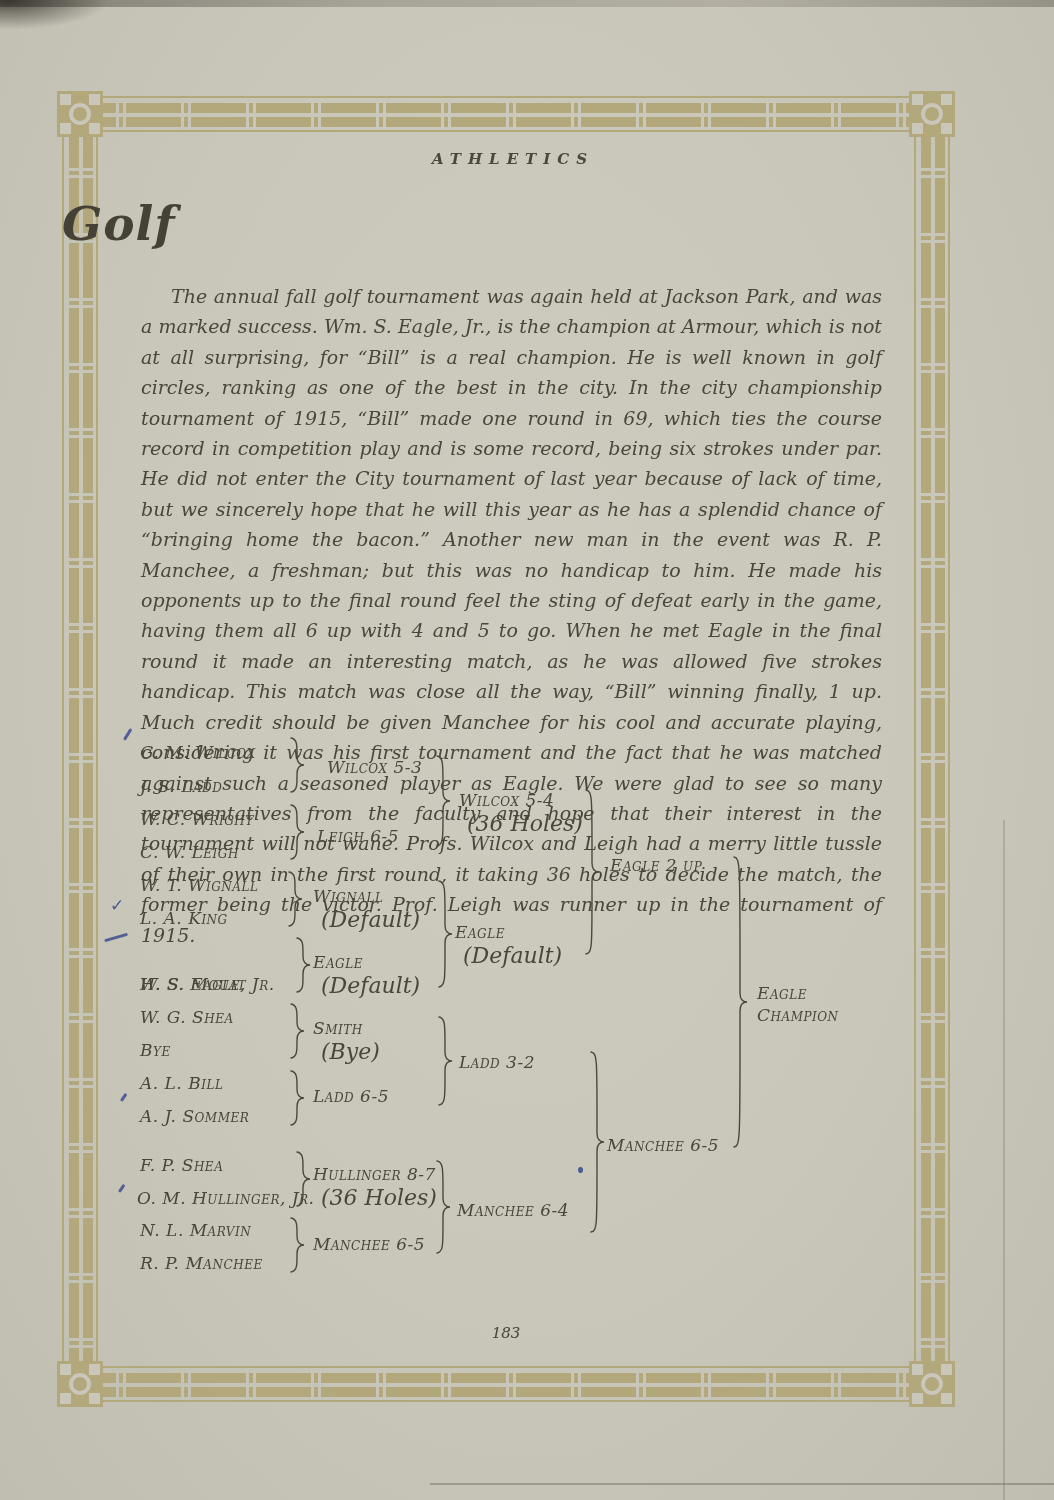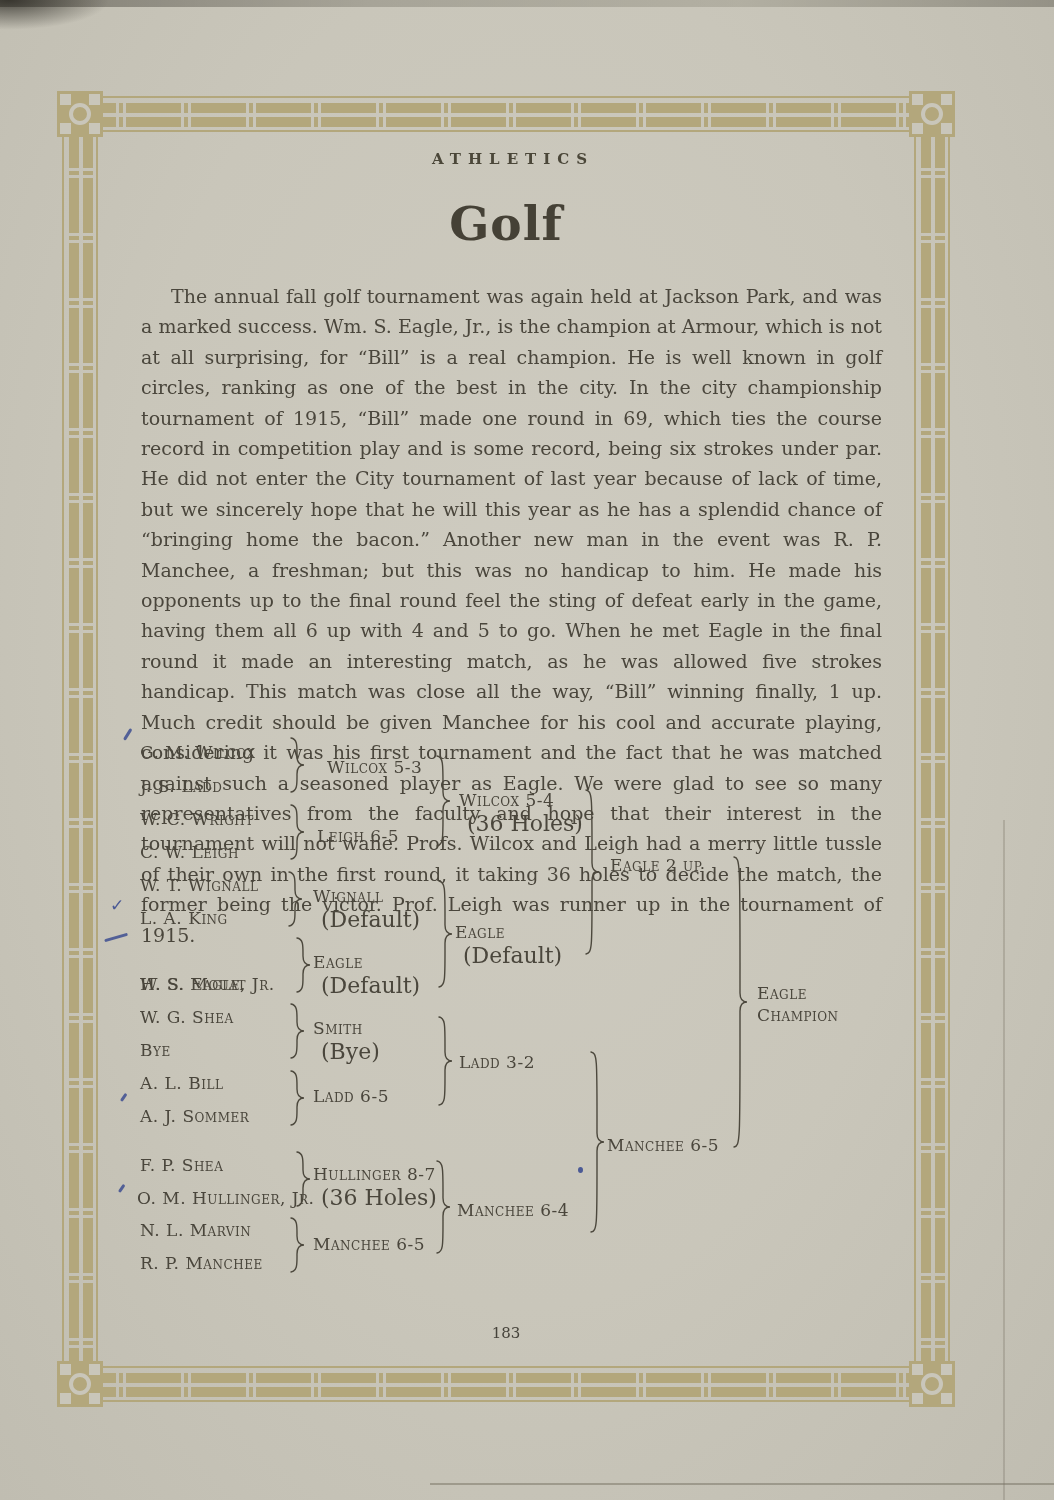--- a/index.html
+++ b/index.html
@@ -1,19 +1,19 @@
 <!DOCTYPE html>
 <html><head>
 <meta charset="utf-8">
 <style>
   html,body{margin:0;padding:0;background:#8e8b80;}
   .page{
     position:relative;width:1054px;height:1500px;overflow:hidden;
     background:radial-gradient(ellipse at 50% 42%, #cecbc0 0%, #c9c6ba 55%, #c0bdb1 100%);
-    font-family:"DejaVu Serif","Liberation Serif",serif;color:#49453b;
+    font-family:"DejaVu Serif","Liberation Serif",serif;color:#49453b;font-style:italic;
   }
   
   .edge-top{position:absolute;left:0;top:0;width:100%;height:7px;
     background:linear-gradient(90deg,#4a473f,#8b887c 35%,#a09d8f 70%,#6f6c61);opacity:.55;}
   .blotch-tl{position:absolute;left:0;top:0;width:110px;height:30px;
     background:radial-gradient(ellipse at 8% 0%,rgba(32,30,24,.75),rgba(32,30,24,0) 70%);}
   .edge-bottom{position:absolute;left:430px;top:1483px;width:624px;height:2px;background:rgba(108,104,88,.45);}
   .edge-right{position:absolute;left:1003px;top:820px;width:2px;height:680px;background:rgba(118,114,98,.30);}
   
   .bands-h,.bands-v,.corner{position:absolute;}
@@ -41,21 +41,21 @@
       linear-gradient(#c9c6ba,#c9c6ba),linear-gradient(#c9c6ba,#c9c6ba),
       linear-gradient(#c9c6ba,#c9c6ba),linear-gradient(#c9c6ba,#c9c6ba);
     background-size:11px 11px,11px 11px,11px 11px,11px 11px;
     background-position:3px 3px,32px 3px,3px 32px,32px 32px;background-repeat:no-repeat;}
   .corner::before{
     content:"";position:absolute;left:12px;top:12px;width:14px;height:14px;
     border:4px solid #c9c6ba;border-radius:50%;}
   
   .section-head{position:absolute;left:62px;top:150px;width:888px;text-align:center;
     font-size:15px;font-weight:bold;letter-spacing:7px;padding-left:7px;color:#4b4739;}
-  .page-title{position:absolute;left:62px;top:196px;width:888px;text-align:center;
+  .page-title{position:absolute;left:62px;top:196px;width:888px;text-align:left;
     font-size:47px;font-weight:bold;letter-spacing:1px;color:#454136;}
   .body-copy{position:absolute;left:141px;top:281px;width:741px;
     font-size:19px;line-height:30.4px;text-align:justify;color:#4a463c;}
   .body-copy p{margin:0;text-indent:30px;}
   .page-num{position:absolute;left:62px;top:1324px;width:888px;text-align:center;font-size:15px;color:#45423a;}
   
   .bk{position:absolute;font-variant:small-caps;font-size:17px;letter-spacing:.5px;color:#4a463c;white-space:nowrap;}
   .bk .note{display:block;font-variant:normal;font-size:22px;letter-spacing:0;padding-left:8px;margin-top:1px;}
   .bk .line2{display:block;margin-top:2px;}
   .brace{position:absolute;}

